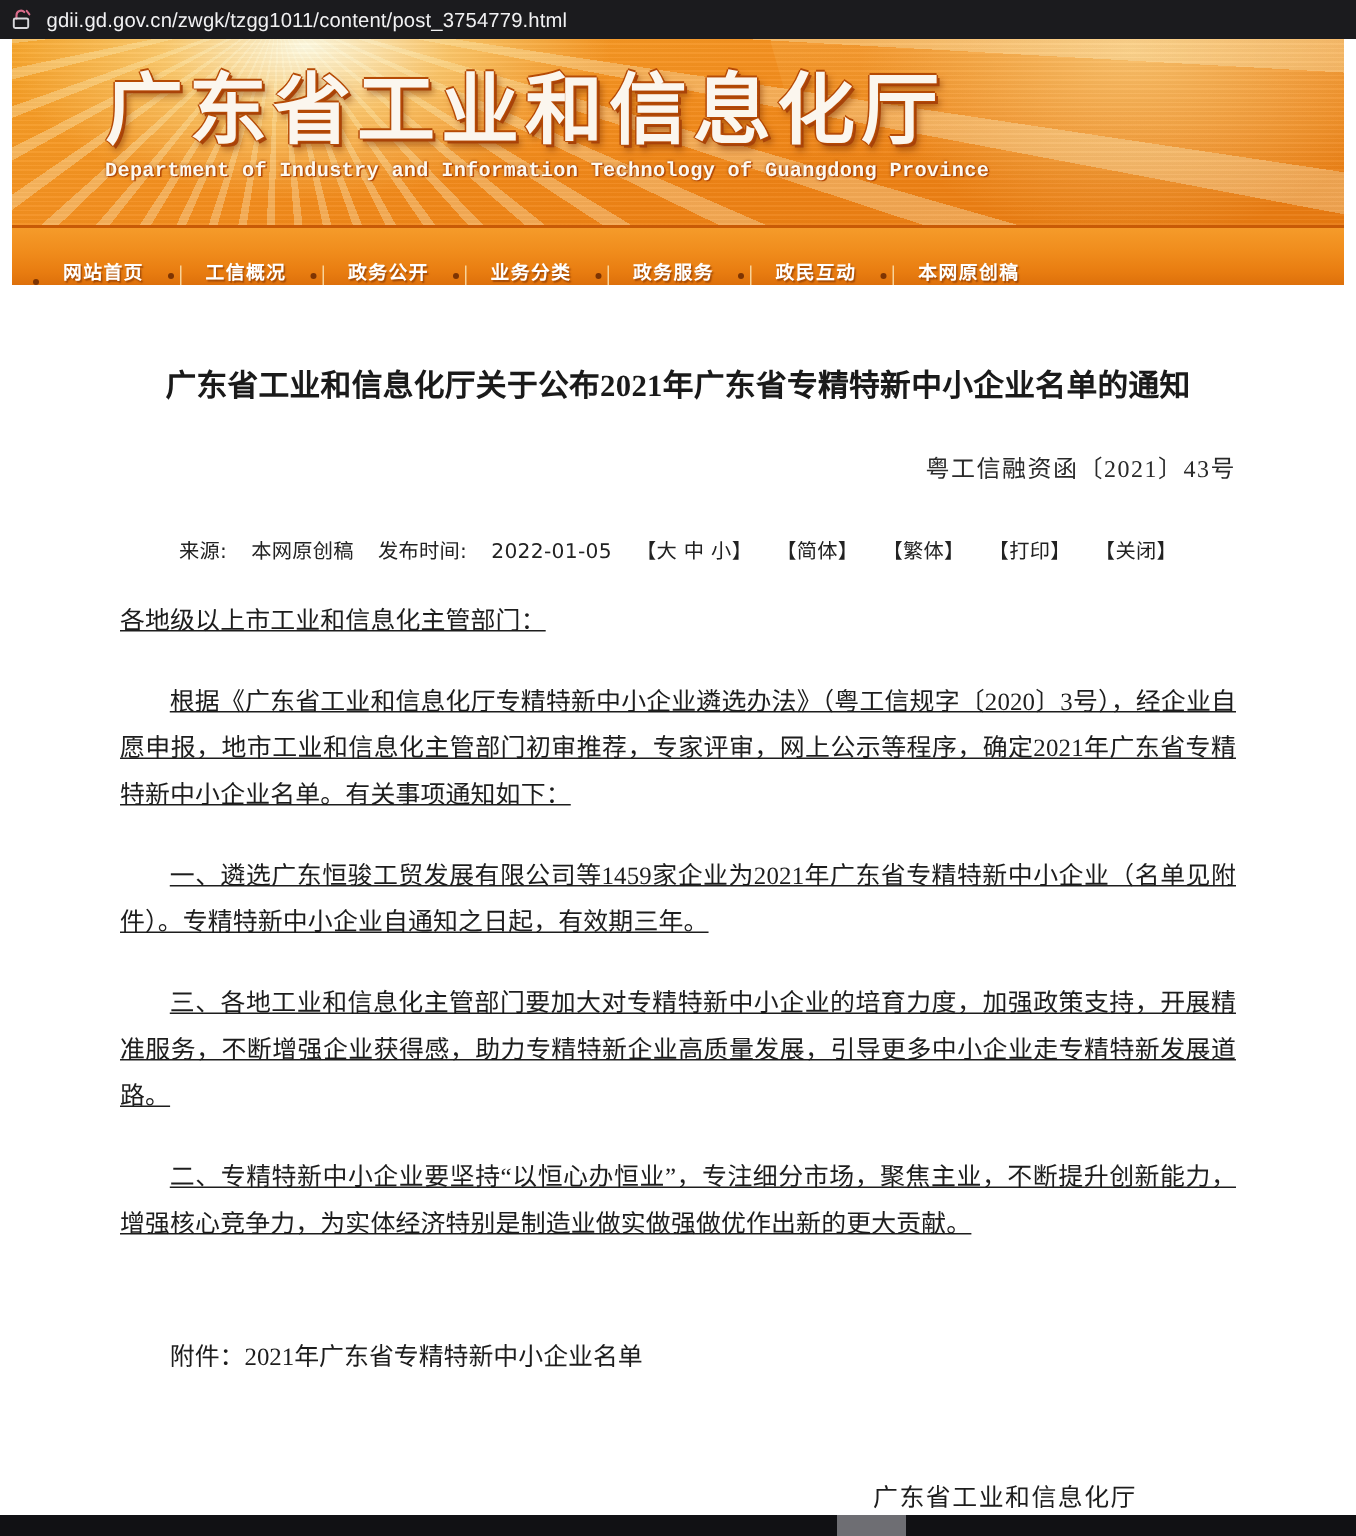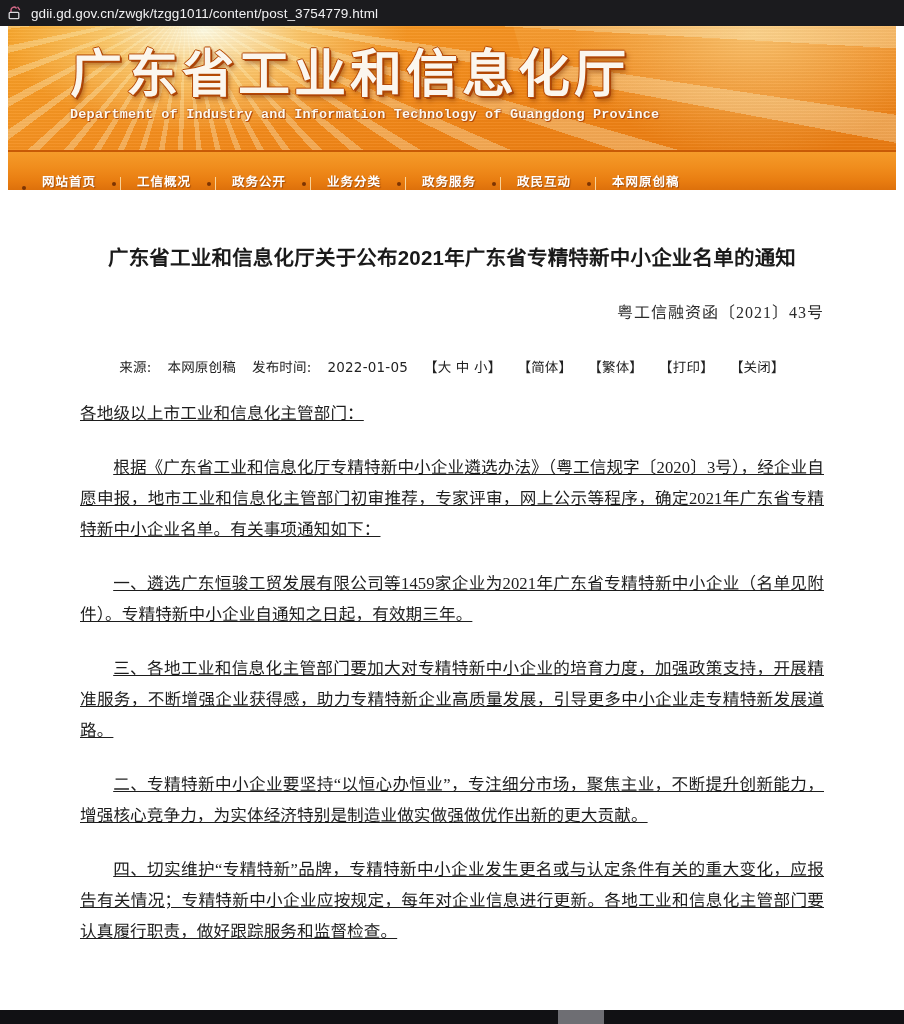--- a/index.html
+++ b/index.html
@@ -152,21 +152,21 @@
   #nav .sep { display: flex; align-items: center; }
 
   
   #article {
     padding: 0 80px;
     box-sizing: border-box;
   }
   #doc-title {
     margin: 54px 0 0 0;
     text-align: center;
-    font-family: Liberation Sans, sans-serif;
+    font-family: Liberation Serif, serif;
     font-weight: 700;
     font-size: 20.5px;
     line-height: 1.4;
     color: #1a1a1a;
     letter-spacing: .2px;
   }
   #doc-number {
     margin: 26px 0 0 0;
     text-align: right;
     font-size: 16px;
@@ -322,21 +322,20 @@
       <span class="gap"></span>
       <span class="link">【关闭】</span>
     </div>
 
     <div id="body-text">
       <p>各地级以上市工业和信息化主管部门：</p>
       <p class="indent spaced">根据《广东省工业和信息化厅专精特新中小企业遴选办法》（粤工信规字〔2020〕3号），经企业自愿申报，地市工业和信息化主管部门初审推荐，专家评审，网上公示等程序，确定2021年广东省专精特新中小企业名单。有关事项通知如下：</p>
       <p class="indent spaced">一、遴选广东恒骏工贸发展有限公司等1459家企业为2021年广东省专精特新中小企业（名单见附件）。专精特新中小企业自通知之日起，有效期三年。</p>
       <p class="indent spaced">三、各地工业和信息化主管部门要加大对专精特新中小企业的培育力度，加强政策支持，开展精准服务，不断增强企业获得感，助力专精特新企业高质量发展，引导更多中小企业走专精特新发展道路。</p>
       <p class="indent spaced">二、专精特新中小企业要坚持“以恒心办恒业”，专注细分市场，聚焦主业，不断提升创新能力，增强核心竞争力，为实体经济特别是制造业做实做强做优作出新的更大贡献。</p>
-      <p class="indent spaced">四、切实维护“专精特新”品牌，专精特新中小企业发生更名或与认定条件有关的重大变化，应报告有关情况；专精特新中小企业应按规定，每年对企业信息进行更新。各地工业和信息化主管部门要认真履行职责，做好跟踪服务和监督检查。</p>
     </div>
 
     <div id="attachment">附件：2021年广东省专精特新中小企业名单</div>
 
     <div id="sign">
       <div class="org">广东省工业和信息化厅</div>
 
     </div>
 
   </div>

